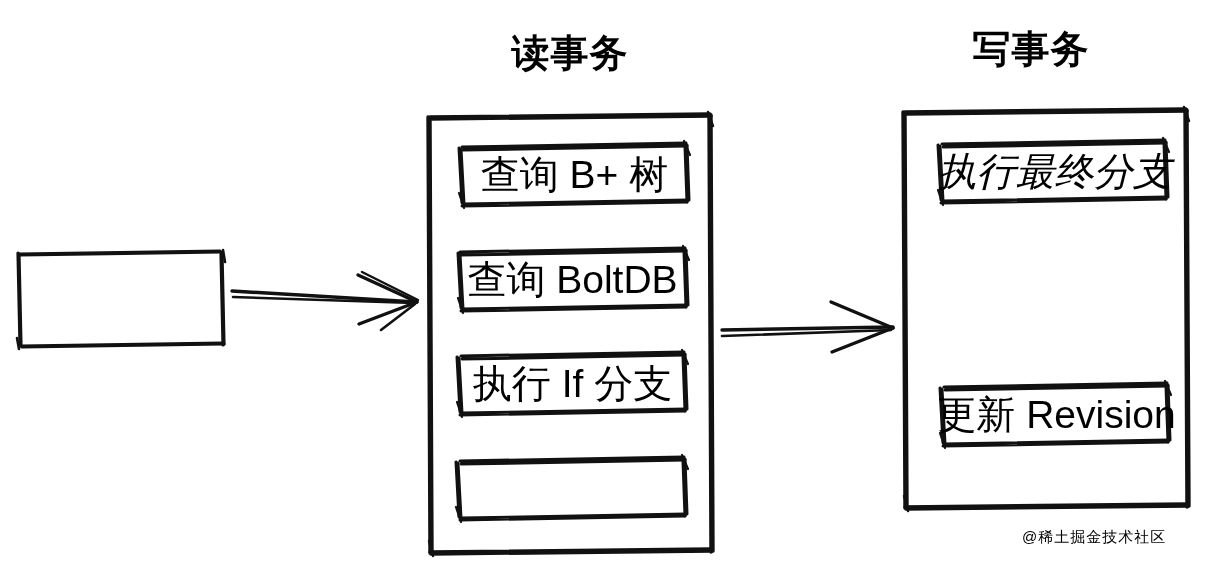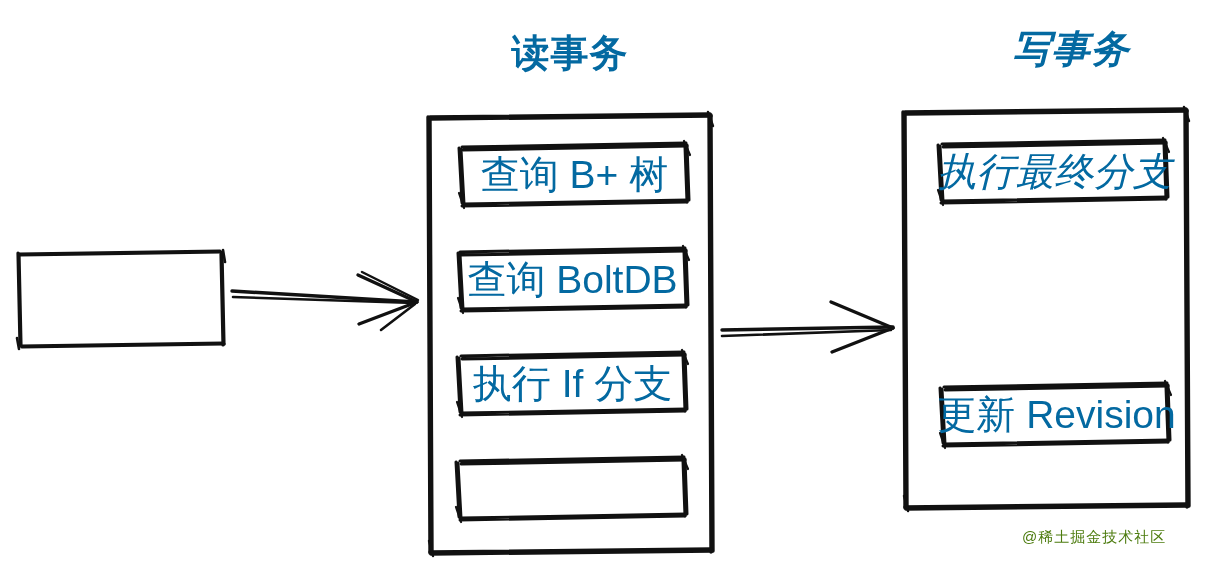--- a/index.html
+++ b/index.html
@@ -24,42 +24,42 @@
     top: 0;
     width: 1219px;
     height: 571px;
     pointer-events: none;
   }
   .label {
     position: absolute;
     display: flex;
     align-items: center;
     justify-content: center;
-    color: #0369a1;
+    color: #000000;
     white-space: nowrap;
     line-height: 1;
     user-select: none;
   }
   .title-label {
     font-size: 38px;
     font-weight: 700;
     letter-spacing: 1px;
   }
   .commit-label {
     font-size: 38px;
     font-weight: 400;
   }
   .box-label {
     font-size: 39px;
     font-weight: 400;
   }
   .watermark {
     position: absolute;
     font-size: 15px;
-    color: #4d7c0f;
+    color: #000000;
     letter-spacing: 1px;
     white-space: nowrap;
     user-select: none;
   }
 </style>
 </head>
 <body>
 
 <div id="canvas">
 
@@ -161,21 +161,21 @@
         <path d="M943 443 L940 388 M945 444 L942 389" stroke-width="3.0"></path>
         <path d="M1165 381 L1171 395" stroke-width="2.2"></path>
         <path d="M940 433 L945 448" stroke-width="2.2"></path>
       </g>
 
     </g>
   </svg>
 
   <div class="label title-label" style="left:460px; top:30px; width:220px; height:46px;">读事务</div>
 
-  <div class="label title-label" style="left:961px; top:26px; width:220px; height:46px;font-style:italic;">写事务</div>
+  <div class="label title-label" style="left:921px; top:26px; width:220px; height:46px;">写事务</div>
 
 
   <div class="label box-label" style="left:462px; top:146px; width:225px; height:57px;">查询 B+ 树</div>
 
   <div class="label box-label" style="left:460px; top:355px; width:225px; height:57px;">执行 If 分支</div>
 
   <div class="label box-label" style="left:460px; top:251px; width:225px; height:57px;">查询 BoltDB</div>
 
 
   <div class="label box-label" style="left:942px; top:143px; width:225px; height:57px;font-style:italic;">执行最终分支</div>

